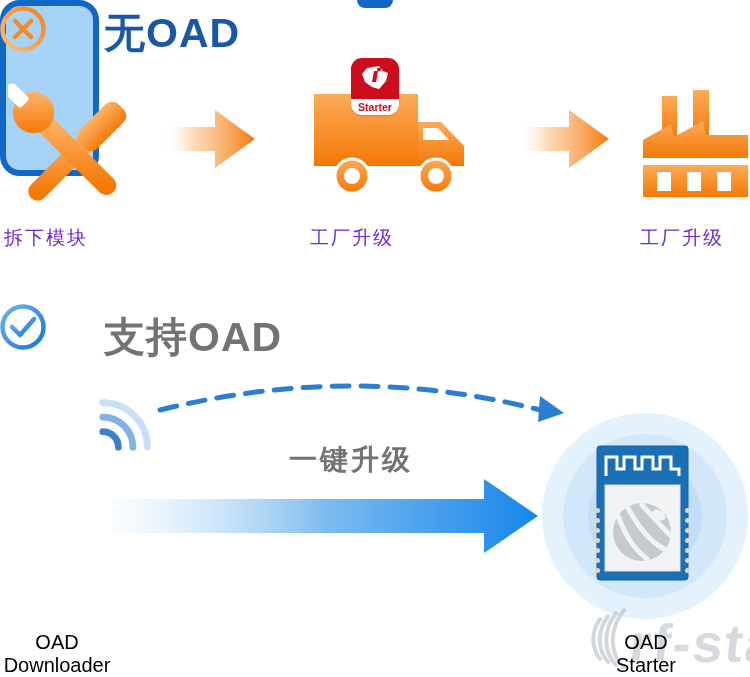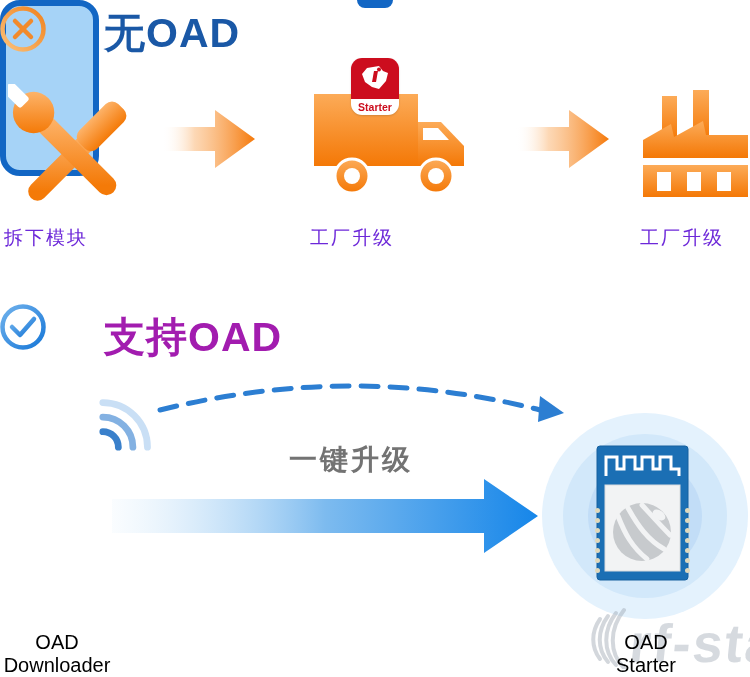--- a/index.html
+++ b/index.html
@@ -3,21 +3,21 @@
 <meta charset="utf-8">
 <style>
   * { margin:0; padding:0; box-sizing:border-box; }
   body { background:#fff; font-family:"Liberation Sans","DejaVu Sans",sans-serif; }
   .canvas { position:relative; width:750px; height:677px; background:#fff; overflow:hidden; }
 
   .abs { position:absolute; }
 
   .section-title { font-size:41px; font-weight:bold; letter-spacing:1px;margin-left:28px; }
   .title-no-oad { left:76px; top:6px; color:#1A58A6; }
-  .title-oad   { left:76px; top:310px; color:#a21caf; }
+  .title-oad   { left:76px; top:310px; color:#737373; }
 
   .step-label { position:absolute; top:225px; font-size:19px; letter-spacing:2px;
                 color:#6d28d9; text-align:left; }
 
   .upgrade-label { left:289px; top:441px; font-size:28px; font-weight:bold;
                    letter-spacing:3px; color:#737373; z-index:4; }
 
   
   .phone { left:6px; top:423px; width:99px; height:176px; border:6px solid #1266C4;
            border-radius:20px; background:#A6D3F7; z-index:3; }

